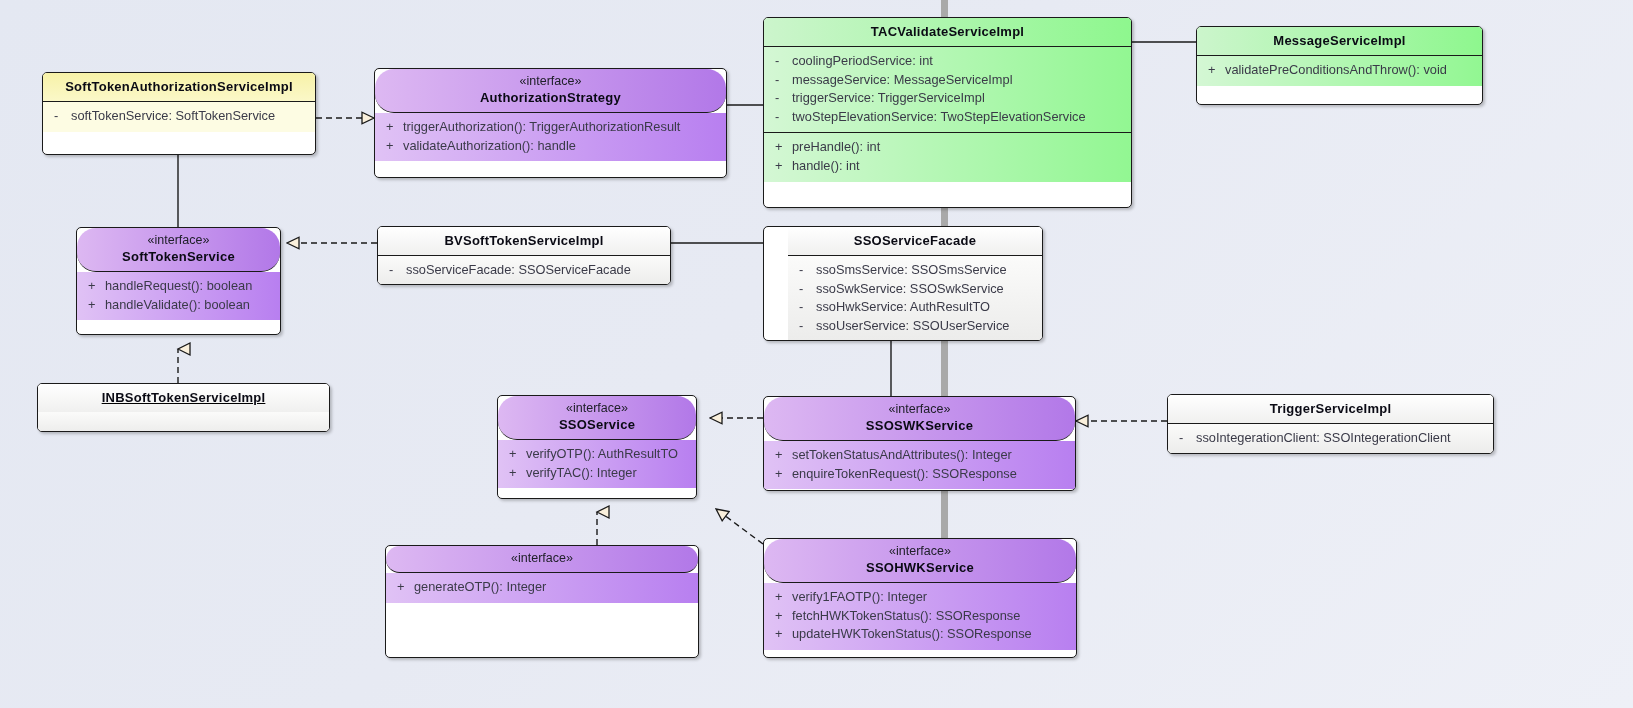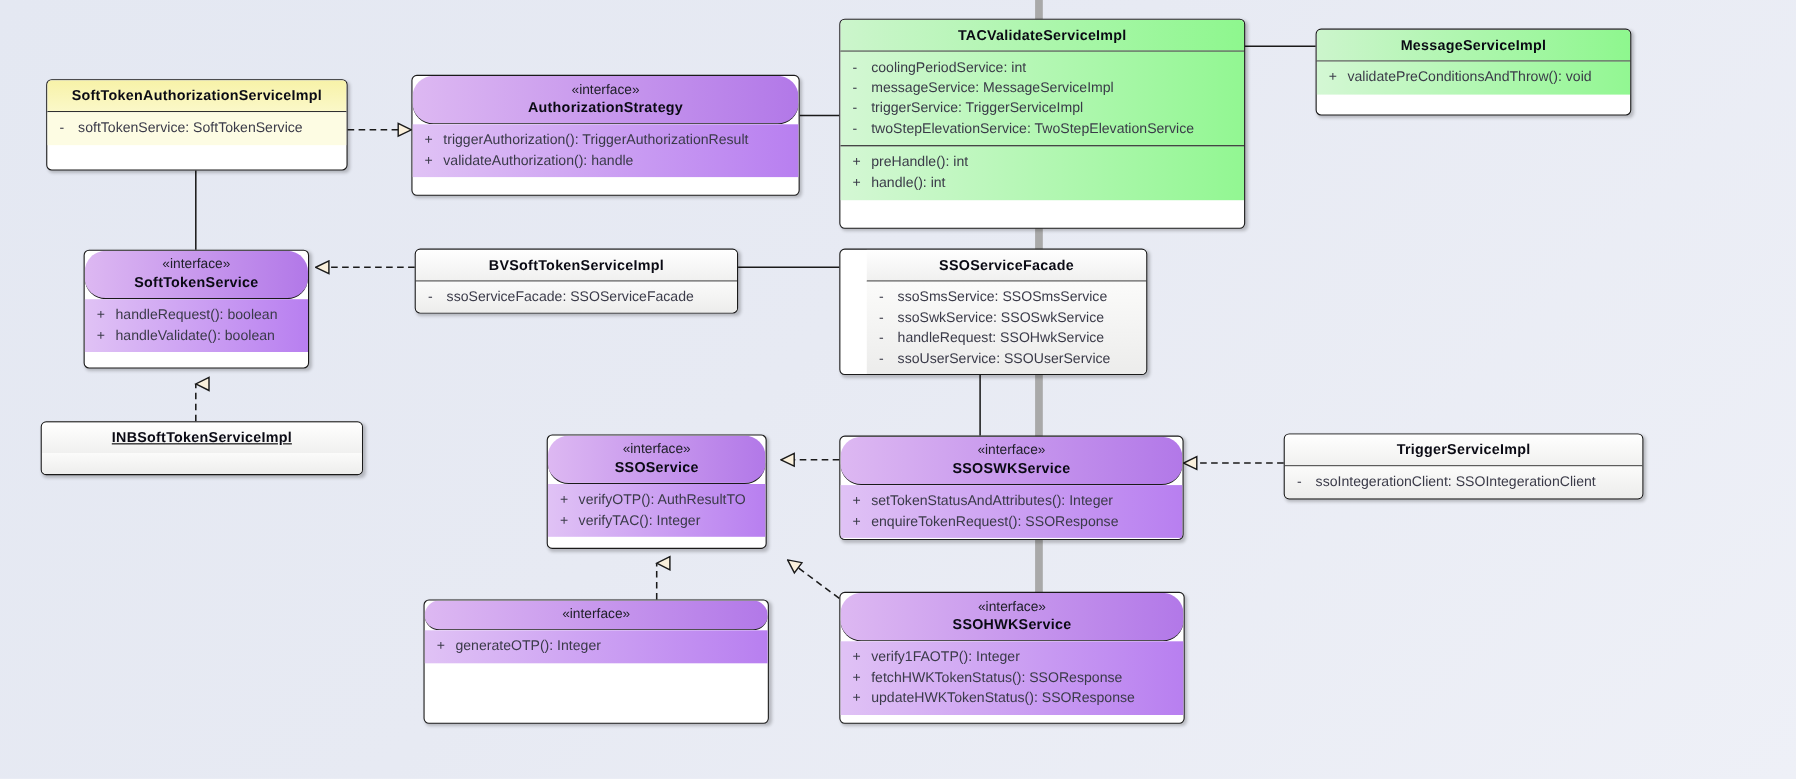--- a/index.html
+++ b/index.html
@@ -275,21 +275,21 @@
       <div class="row">
         <span class="vis">-</span>
         <span>ssoSmsService: SSOSmsService</span>
       </div>
       <div class="row">
         <span class="vis">-</span>
         <span>ssoSwkService: SSOSwkService</span>
       </div>
       <div class="row">
         <span class="vis">-</span>
-        <span>handleRequest: SSOHwkService</span>
+        <span>ssoHwkService: AuthResultTO</span>
       </div>
       <div class="row">
         <span class="vis">-</span>
         <span>ssoUserService: SSOUserService</span>
       </div>
     </div>
   </div>
 
   <div class="uml pal-white" style="left:37px; top:383px; width:293px; height:49px;">
     <div class="hdr" style="border-bottom:none;text-decoration:underline;">

